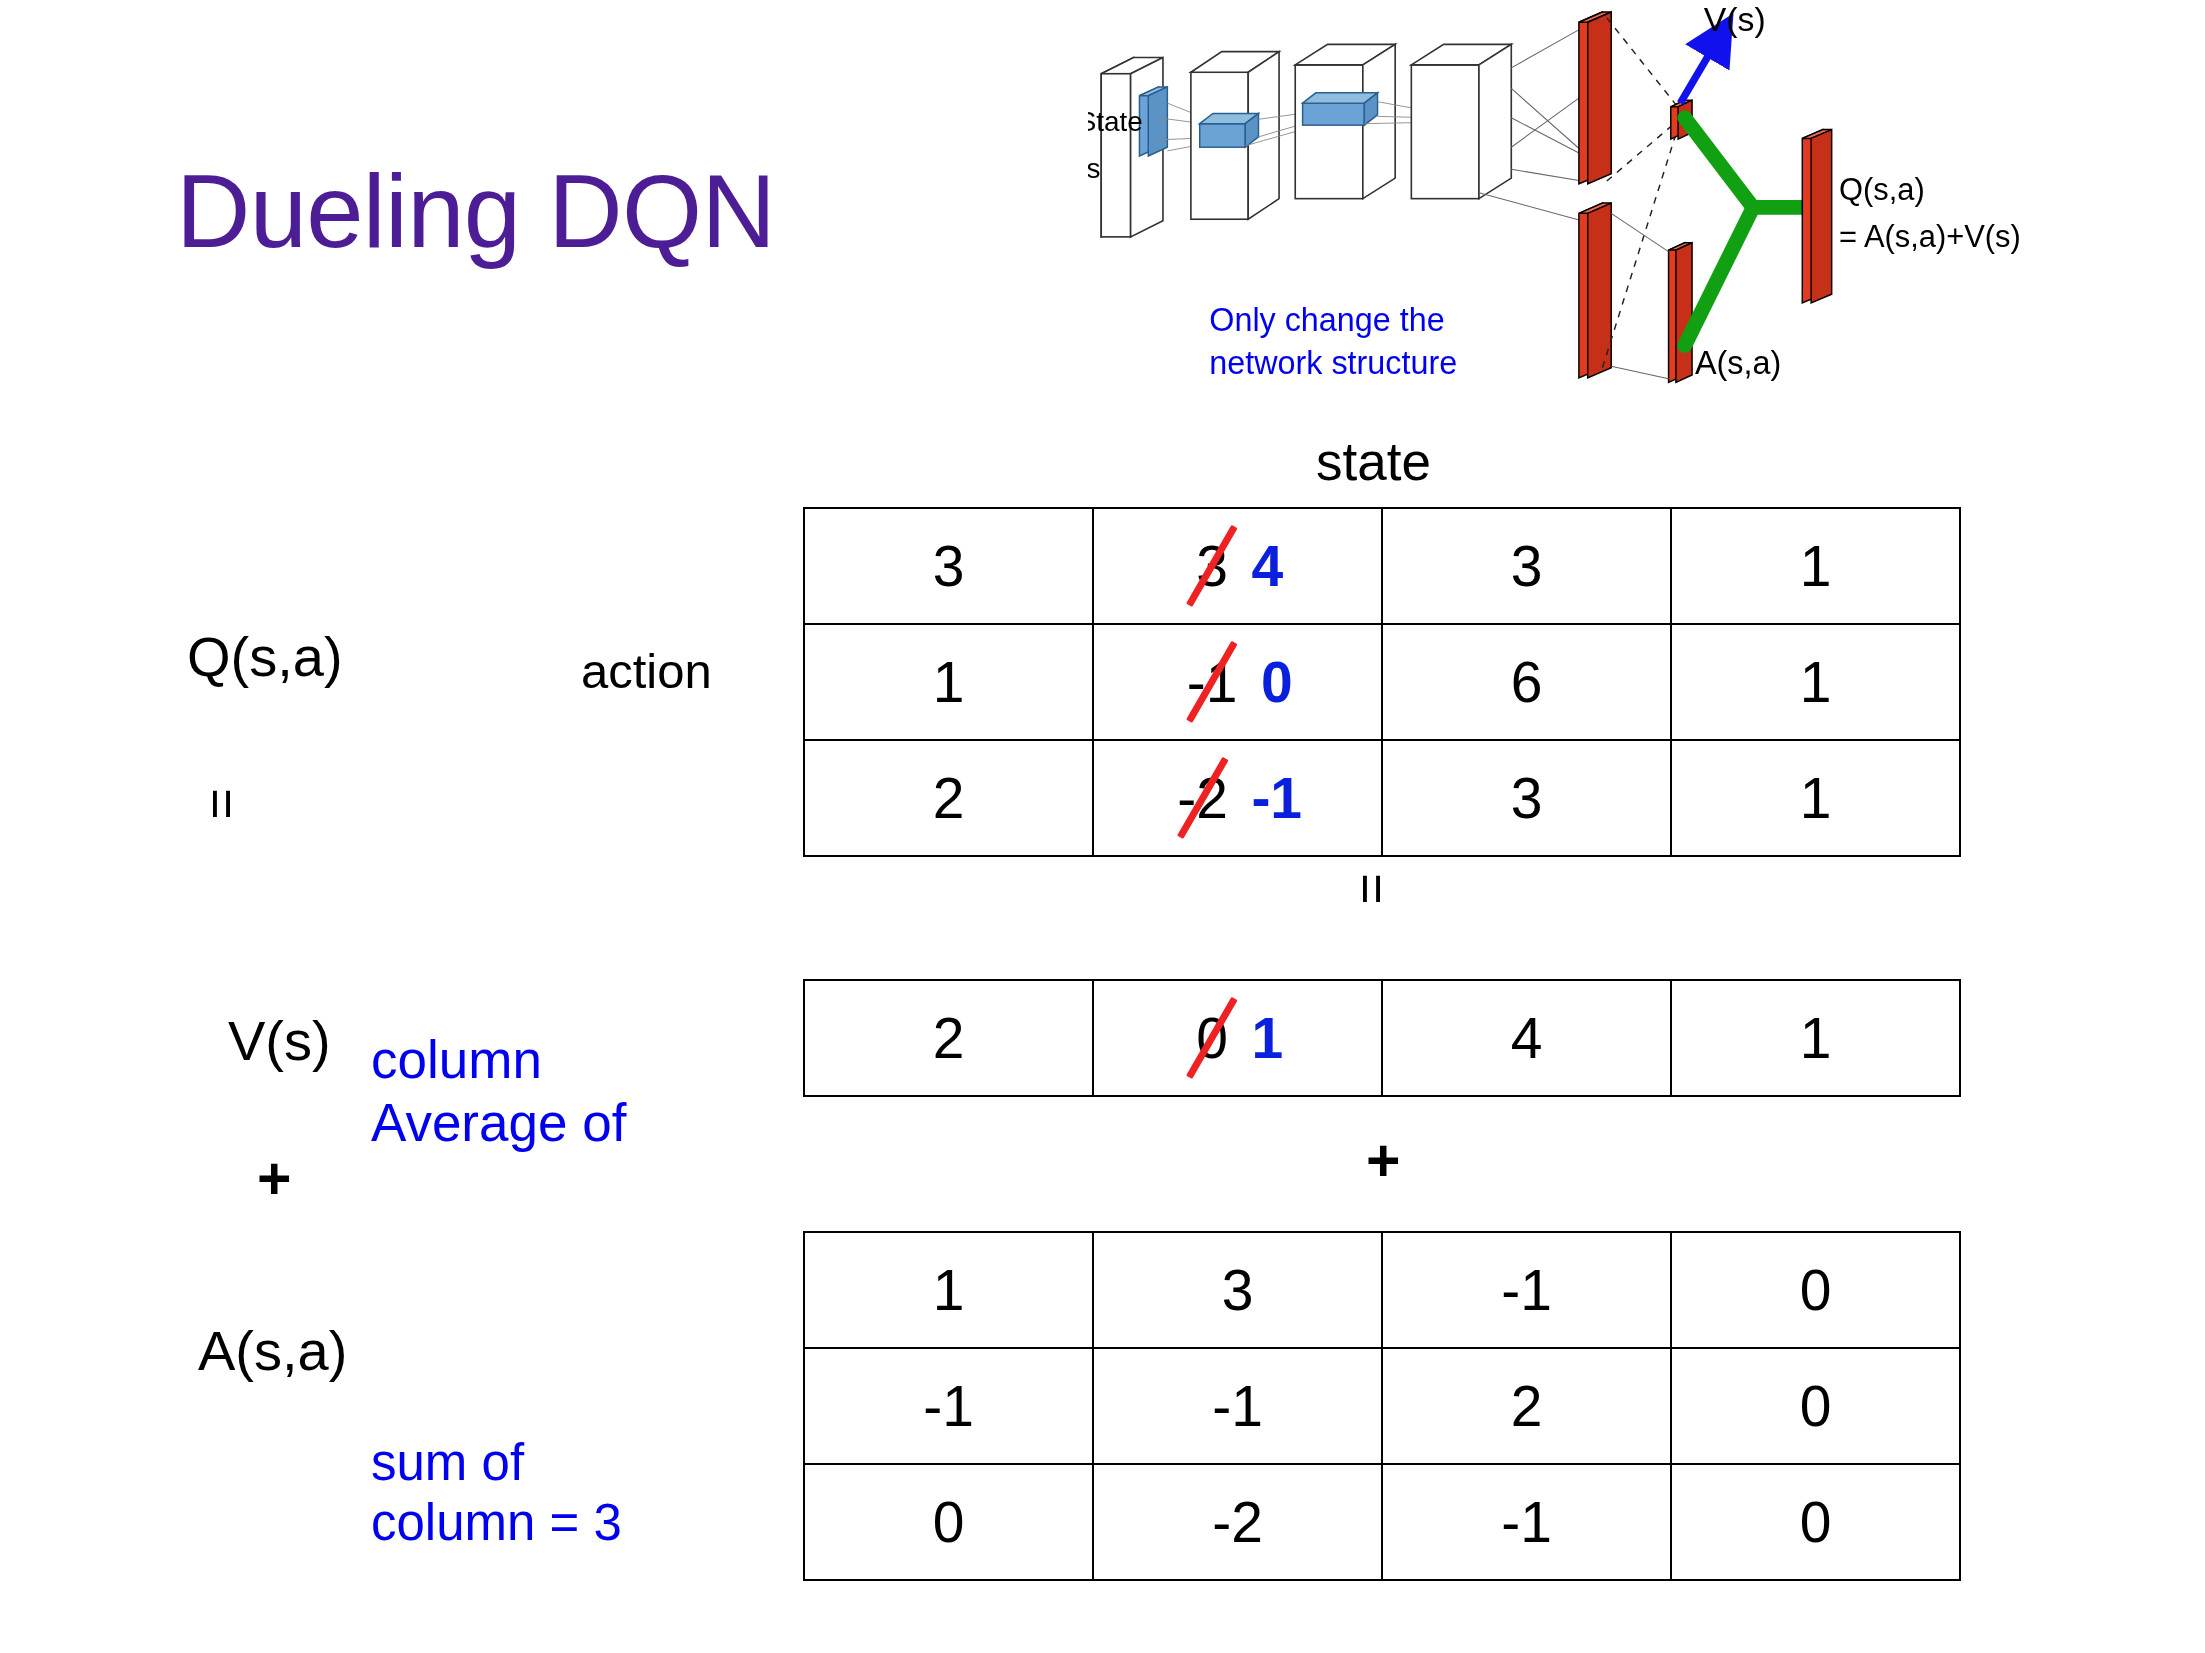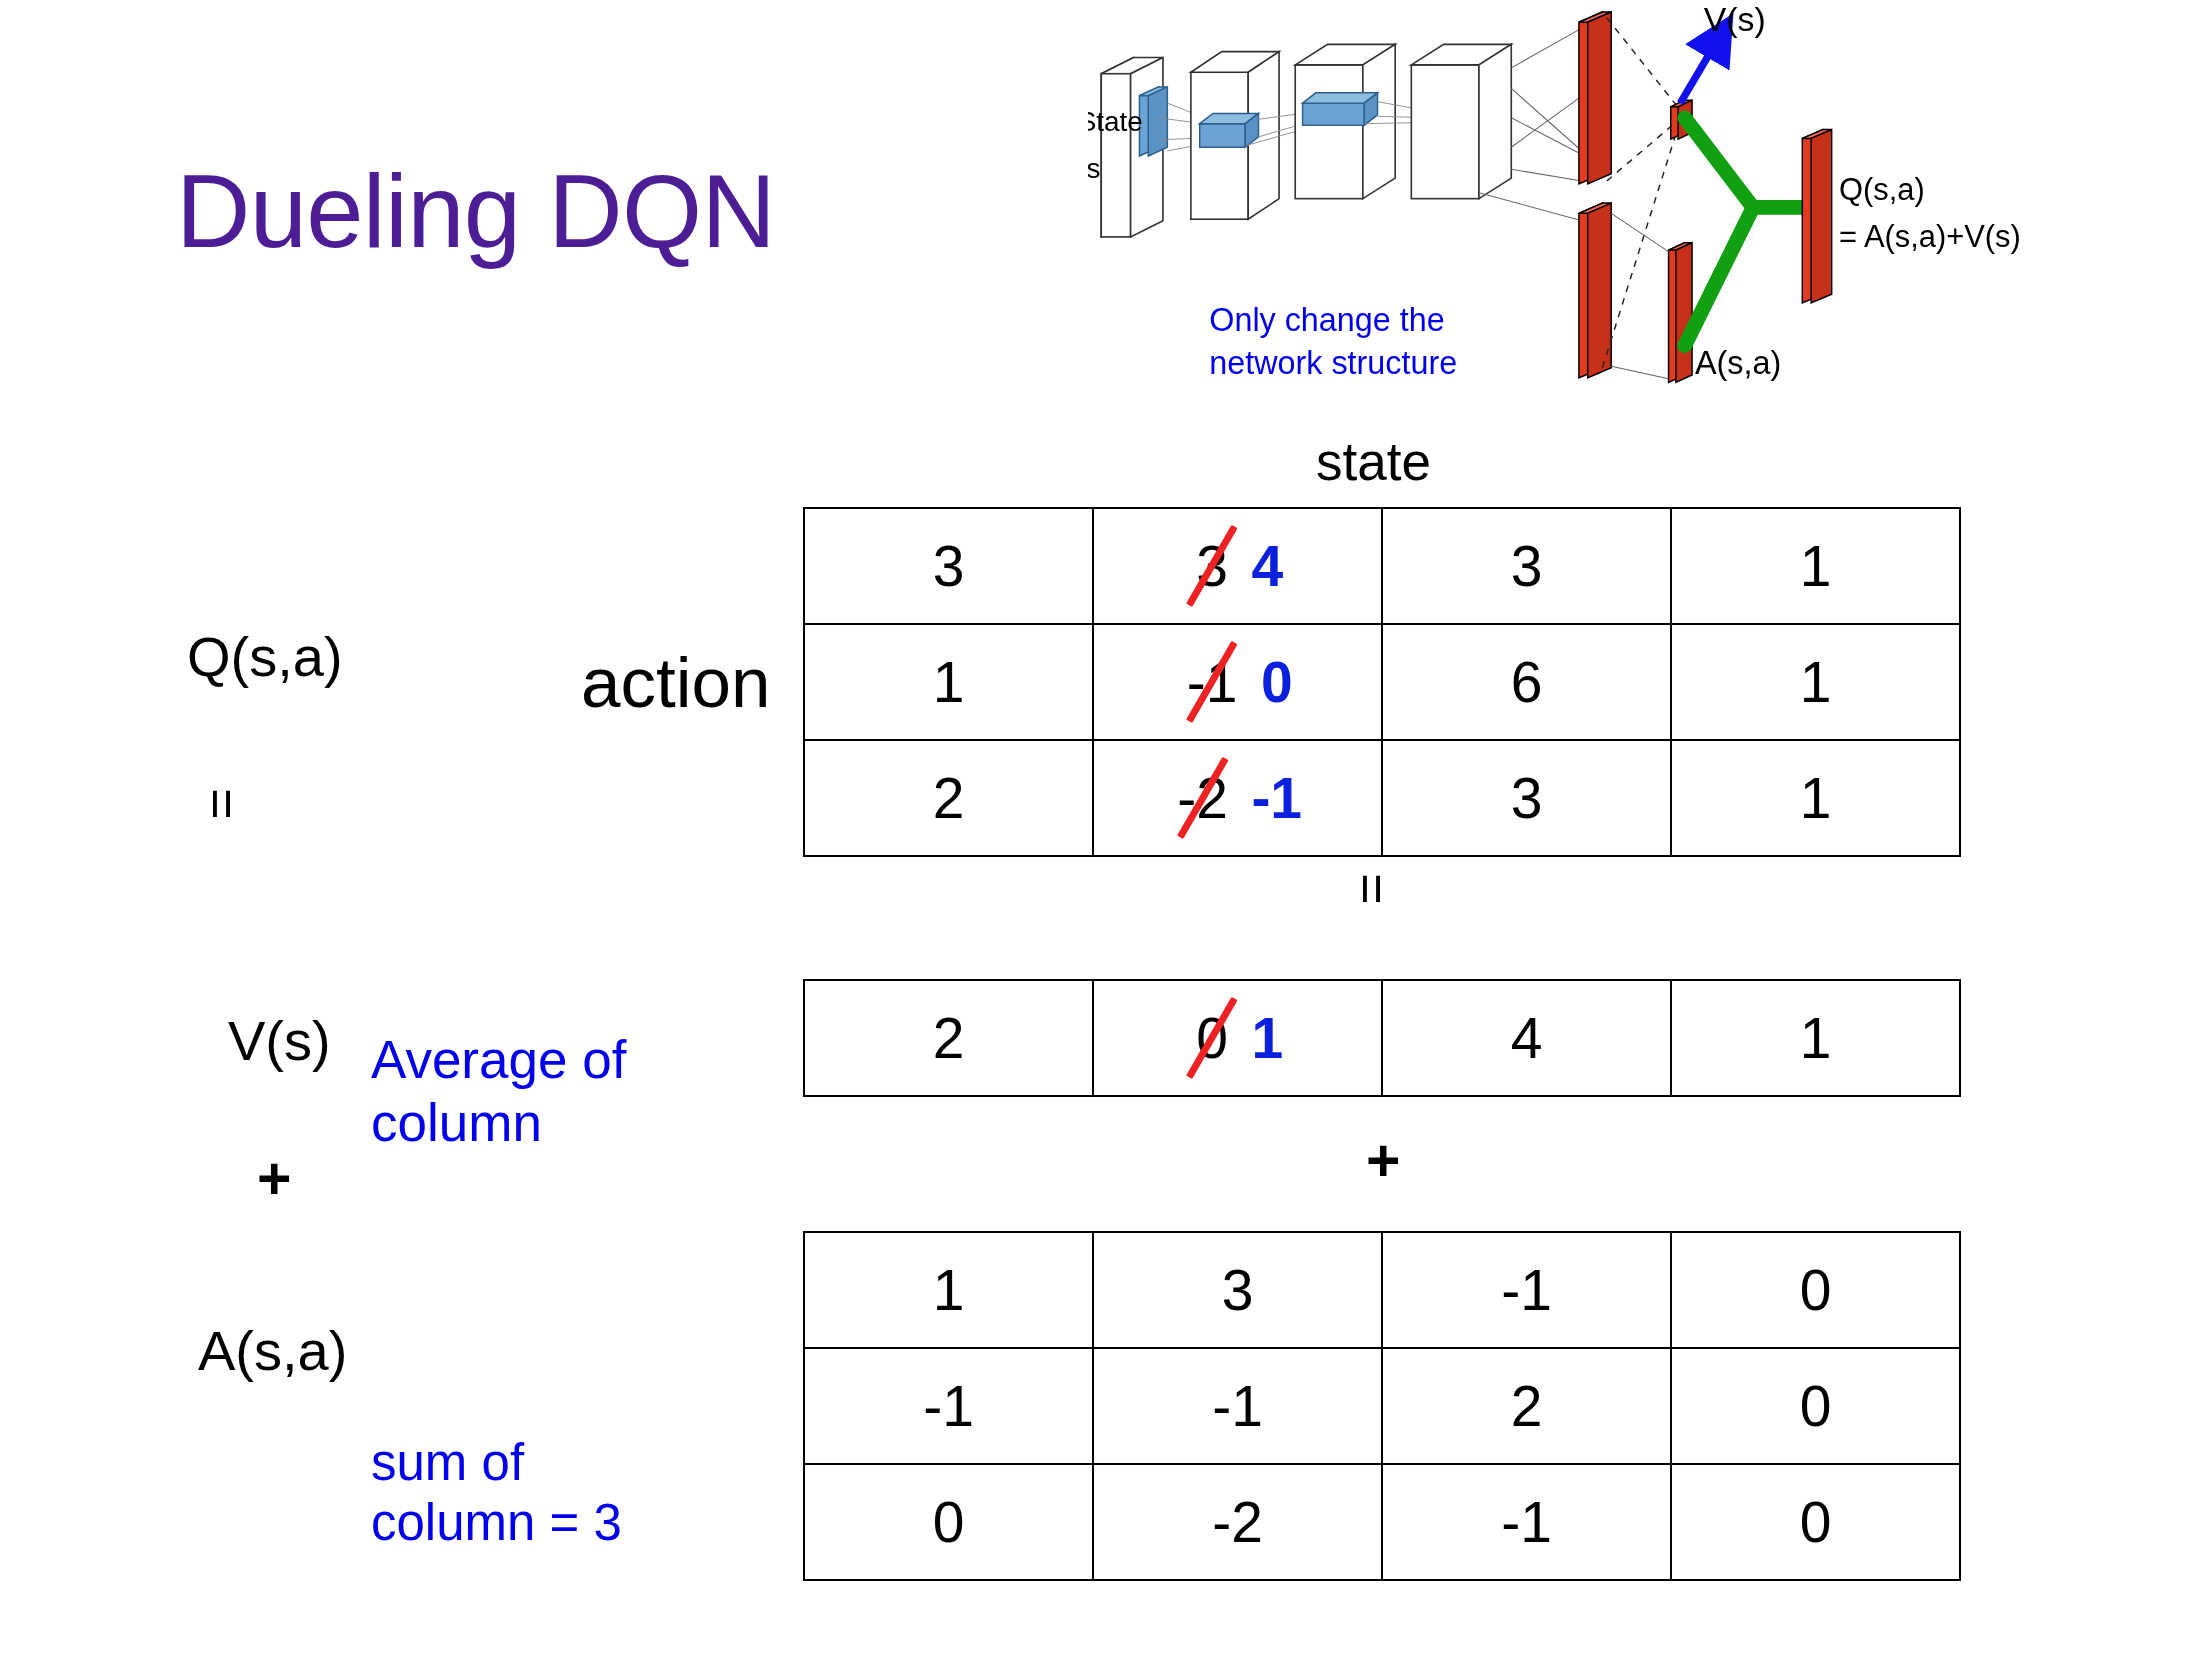--- a/index.html
+++ b/index.html
@@ -17,21 +17,21 @@
   #net-diagram{position:absolute; left:1088px; top:0px; width:1117px; height:412px;}
   #net-diagram svg{display:block;}
 
   
   .lbl{position:absolute; white-space:nowrap; line-height:1;}
   .blue{color:#0000ee;}
   .blk{color:#000000;}
 
   #label-state{left:1316px; top:435px; font-size:53px;}
   #label-q{left:187px; top:629px; font-size:56px;}
-  #label-action{left:581px; top:647px; font-size:71px;}
+  #label-action{left:581px; top:647px; font-size:49px;}
   #eq-left{left:250px; top:788px; font-size:54px; transform:rotate(90deg);
            transform-origin:left top;}
   #eq-mid{left:1400px; top:873px; font-size:54px; transform:rotate(90deg);
           transform-origin:left top;}
   #label-v{left:228px; top:1013px; font-size:56px;}
   #note-avg{left:371px; top:1029px; font-size:53px; line-height:1.18; width:382px;}
   #plus-left{left:257px; top:1150px; font-size:59px; font-weight:600;}
   #plus-mid{left:1366px; top:1132px; font-size:59px; font-weight:600;}
   #label-a{left:198px; top:1323px; font-size:56px;}
   #note-sum{left:371px; top:1433px; font-size:51px; line-height:1.18; width:412px;}
@@ -195,22 +195,22 @@
 
 <div id="label-action" class="lbl blk">action</div>
 
 <div id="eq-left" class="lbl blk">=</div>
 
 <div id="eq-mid" class="lbl blk">=</div>
 
 <div id="label-v" class="lbl blk">V(s)</div>
 
 <div id="note-avg" class="lbl blue">
+  <div>column</div>
   <div>Average of</div>
-  <div>column</div>
 </div>
 
 <div id="plus-left" class="lbl blk">+</div>
 
 <div id="plus-mid" class="lbl blk">+</div>
 
 <div id="label-a" class="lbl blk">A(s,a)</div>
 
 <div id="note-sum" class="lbl blue">
   <div>sum of</div>

